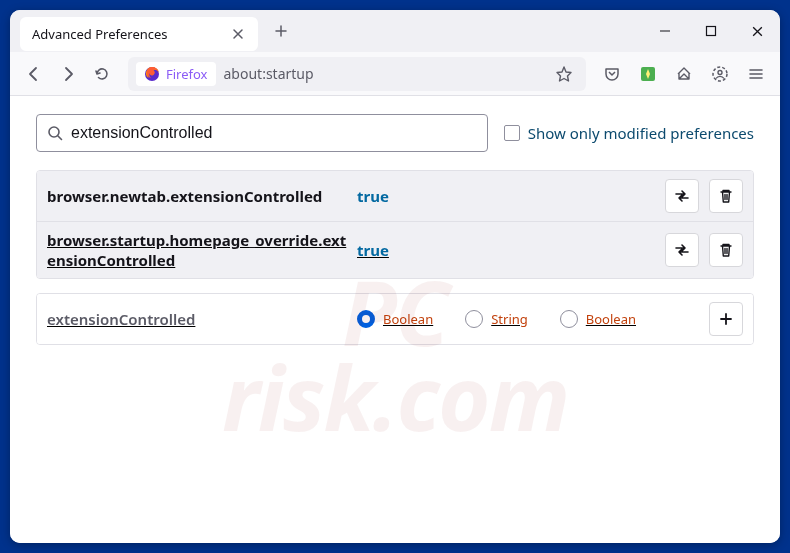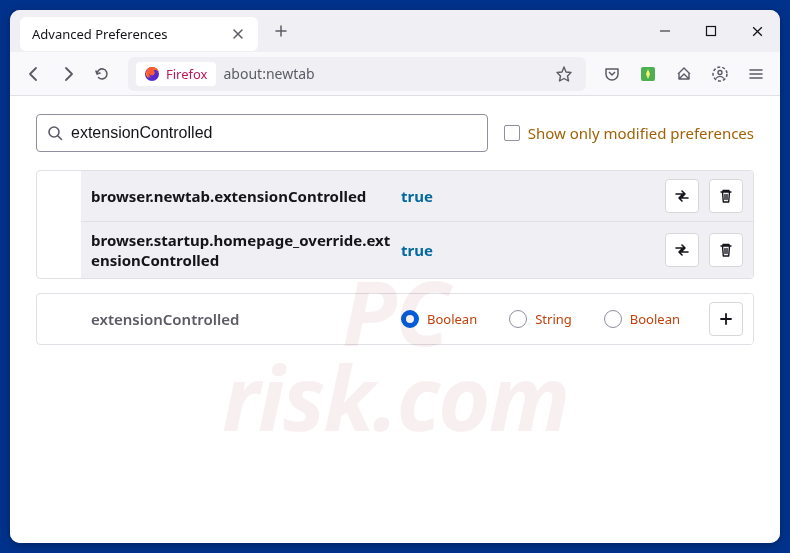--- a/index.html
+++ b/index.html
@@ -71,21 +71,21 @@
   margin: 0 8px;
   padding: 0 8px;
   gap: 8px;
 }
 .identity {
   display:flex; align-items:center; gap:6px;
   background:#fff;
   border-radius:4px;
   padding:3px 8px;
   font-size:13px;
-  color:#be185d;
+  color:#8b5cf6;
 }
 .ff-logo { width:16px; height:16px; }
 .url-text { flex:1; font-size:14px; color:#5b5b66; }
 .star-btn { width:28px; height:28px; display:flex;align-items:center;justify-content:center; color:#5b5b66; cursor:pointer;}
 .tbar-icons { display:flex; gap:4px; }
 .tbar-btn { width:32px; height:32px; display:flex;align-items:center;justify-content:center; color:#5b5b66; border-radius:4px; cursor:pointer;}
 .content {
   flex:1;
   background:#fff;
   padding: 18px 26px;
@@ -98,32 +98,31 @@
   align-items:center;
   border:1px solid #8f8f9d;
   border-radius:4px;
   height:38px;
   padding:0 10px;
   gap:8px;
 }
 .search-box input {
   border:none; outline:none; flex:1; font-size:16px; color:#15141a;
 }
-.checkbox-row { display:flex; align-items:center; gap:8px; font-size:15px; color:#a16207; }
+.checkbox-row { display:flex; align-items:center; gap:8px; font-size:15px; color:#0c4a6e; }
 .chkbox { width:16px; height:16px; border:1px solid #8f8f9d; border-radius:2px; background:#fff; }
 .prefs-table { border:1px solid #e0e0e6; border-radius:4px; overflow:hidden; }
 .pref-row {
   display:flex; align-items:center;
   padding: 8px 10px;
   min-height:44px;
   background:#f0f0f4;
   border-bottom:1px solid #e0e0e6;
-  margin-left:44px;
-}
-.pref-row:last-child { border-bottom:none; }
+}
+.pref-row:last-child { border-bottom:none;text-decoration:underline; }
 .pref-row.new { background:#fff; }
 .pref-name { width:310px; font-size:15px; font-weight:700; color:#15141a; word-break:break-word; padding-right:8px; }
 .pref-row.new .pref-name { color:#5b5b66; font-weight:600; }
 .pref-value { flex:1; font-size:15px; font-weight:700; color:#0369a1; }
 .pref-actions { display:flex; gap:10px; align-items:center; }
 .action-btn {
   width:34px; height:34px;
   background:#fff;
   border:1px solid #d7d7db;
   border-radius:4px;
@@ -207,21 +206,21 @@
     </div>
     <div class="urlbar">
       <div class="identity">
         <svg class="ff-logo" viewBox="0 0 16 16">
             <circle cx="8" cy="8" r="7" fill="#592acb"></circle>
             <path d="M8 1 C12 1 15 4 15 8 C15 5 12 3 9 4 C11 5 11 8 9 9 C7 10 5 8 6 6 C4 7 3 10 5 12 C2 11 1 7 3 4 C4 2 6 1 8 1 Z" fill="#ff9100"></path>
             <path d="M8 1 C11 1 14 3 15 6 C14 4 11 3 9 4 C11 5 11 8 9 9 C8 10 6 9 6 7 C5 8 5 10 7 12 C4 11 2 8 3 5 C4 2 6 1 8 1 Z" fill="#ff5b36"></path>
           </svg>
         <span>Firefox</span>
       </div>
-      <span class="url-text">about:newtab</span>
+      <span class="url-text">about:startup</span>
       <div class="star-btn">
         <svg width="18" height="18" viewBox="0 0 18 18">
             <path d="M9 2 L11 7 L16 7.5 L12.5 11 L13.5 16 L9 13.5 L4.5 16 L5.5 11 L2 7.5 L7 7 Z" stroke="currentColor" fill="none" stroke-width="1.4" stroke-linejoin="round"></path>
           </svg>
       </div>
     </div>
     <div class="tbar-icons">
       <div class="tbar-btn">
         <svg width="18" height="18" viewBox="0 0 18 18">
             <path d="M3 4 H15 V9 A6 6 0 0 1 3 9 Z M6 7 L9 10 L12 7" stroke="currentColor" fill="none" stroke-width="1.5" stroke-linejoin="round"></path>

